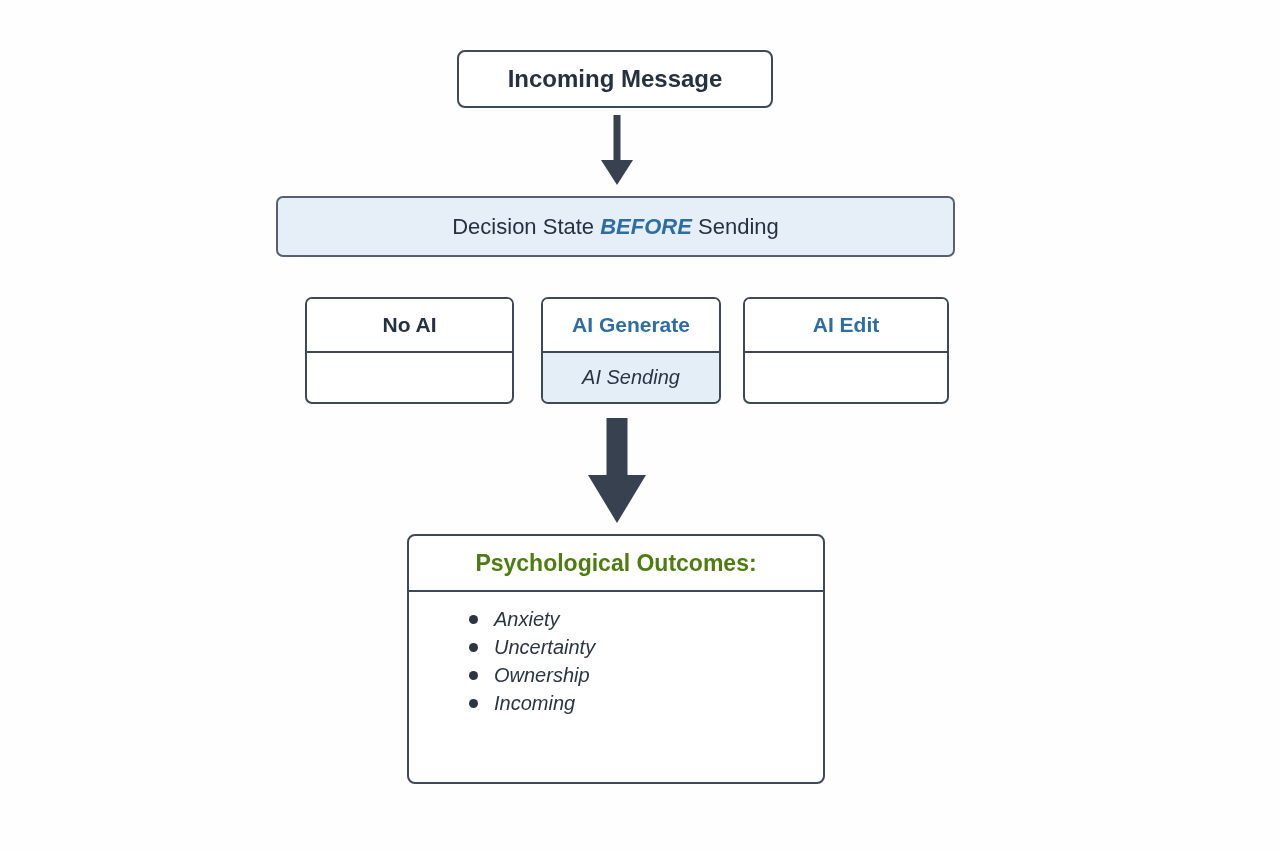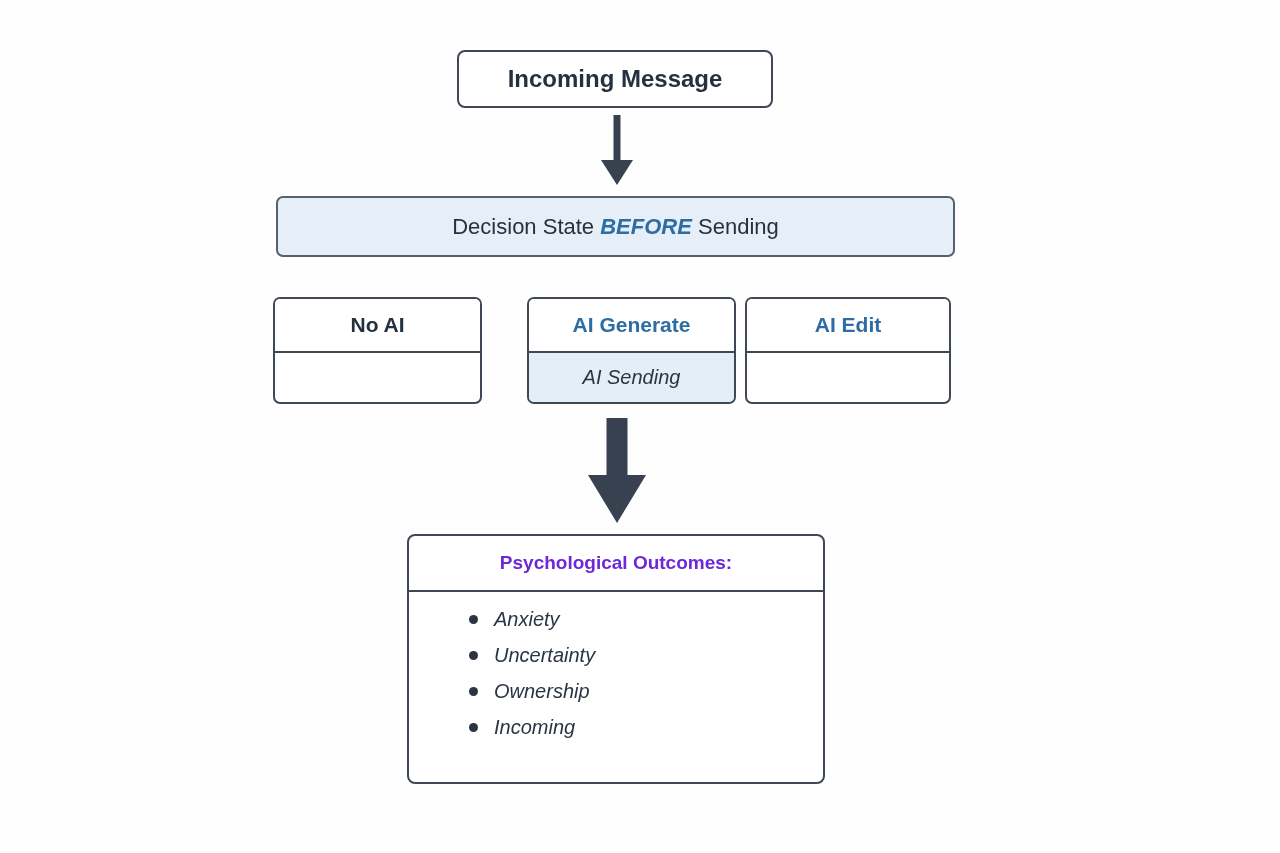--- a/index.html
+++ b/index.html
@@ -58,20 +58,21 @@
     position: absolute;
     box-sizing: border-box;
     top: 297px;
     height: 107px;
     border: 2px solid #3f4956;
     border-radius: 7px;
     background: #ffffff;
     display: flex;
     flex-direction: column;
     overflow: hidden;
+    margin-left: 32px;
   }
   .option .opt-header {
     box-sizing: border-box;
     height: 54px;
     display: flex;
     align-items: center;
     justify-content: center;
     font-size: 21px;
     font-weight: 700;
     border-bottom: 2px solid #3f4956;
@@ -83,50 +84,50 @@
     align-items: center;
     justify-content: center;
     font-size: 20px;
     font-style: italic;
     color: #2a3544;
     background: #e4eef6;
   }
   .opt-title-dark { color: #243140; }
   .opt-title-blue { color: #2e6da4; }
   .option-1 { left: 273px; width: 209px; }
-  .option-2 { left: 527px; width: 209px; }
-  .option-3 { left: 745px; width: 206px; }
+  .option-2 { left: 509px; width: 180px; }
+  .option-3 { left: 711px; width: 206px; }
   .outcomes {
     position: absolute;
     box-sizing: border-box;
     left: 407px; top: 534px; width: 418px; height: 250px;
     border: 2px solid #3f4956;
     border-radius: 8px;
     background: #ffffff;
     display: flex;
     flex-direction: column;
   }
   .outcomes .out-header {
     box-sizing: border-box;
     height: 56px;
     display: flex;
     align-items: center;
     justify-content: center;
-    font-size: 19px;
-    font-weight: 700;
-    color: #6d28d9;
+    font-size: 23px;
+    font-weight: 700;
+    color: #4d7c0f;
     border-bottom: 2px solid #3f4956;
   }
   .outcomes .out-list {
     flex: 1;
     display: flex;
     flex-direction: column;
     justify-content: flex-start;
     padding: 16px 0 0 60px;
-    gap: 13px;
+    gap: 5px;
   }
   .out-item {
     display: flex;
     align-items: center;
     font-size: 20px;
     font-style: italic;
     color: #2a3544;
   }
   .bullet {
     width: 9px;

